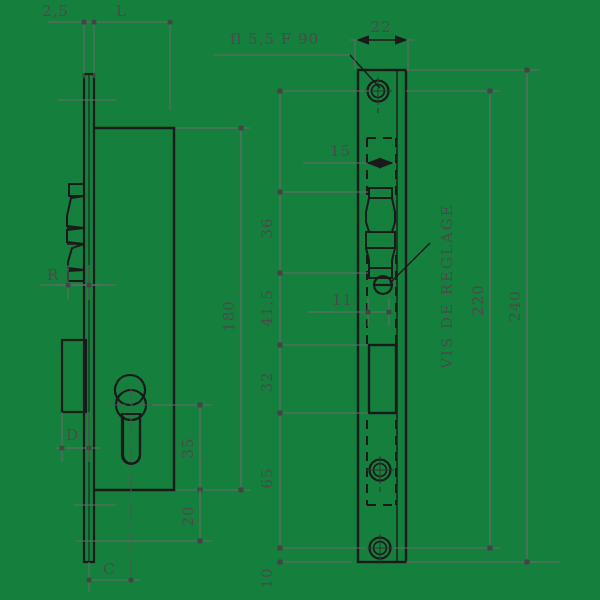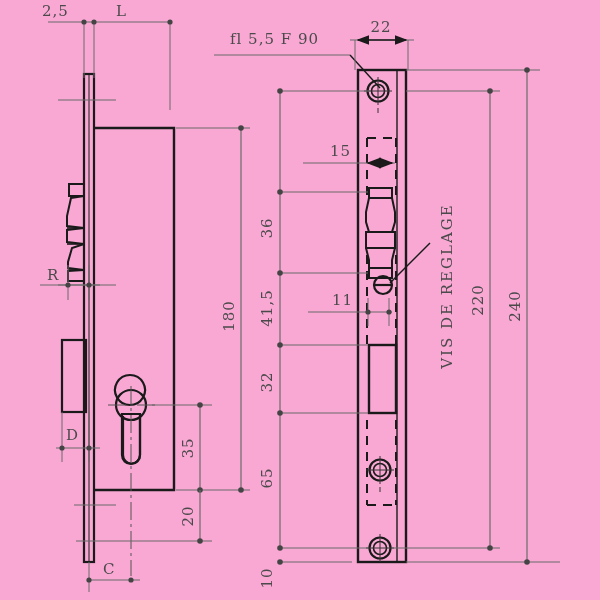--- a/index.html
+++ b/index.html
@@ -1,18 +1,18 @@
 <!DOCTYPE html>
 <html><head>
 <meta charset="utf-8">
 <style>
   html,body{margin:0;padding:0;background:#ffffff;}
   body{width:600px;height:600px;overflow:hidden;
        font-family:"DejaVu Serif", serif;}
-  #stage{position:relative;width:600px;height:600px;background:#f9a8d4;}
+  #stage{position:relative;width:600px;height:600px;background:#15803d;}
   svg{display:block;}
   .dimtxt{font-family:"DejaVu Serif", serif;fill:#4a4a4a;font-size:15px;letter-spacing:1px;}
   .note{font-family:"DejaVu Serif", serif;fill:#4a4a4a;font-size:15px;letter-spacing:2px;}
 </style>
 </head>
 <body>
 
 <div id="stage">
 <svg width="600" height="600" viewBox="0 0 600 600">
 

